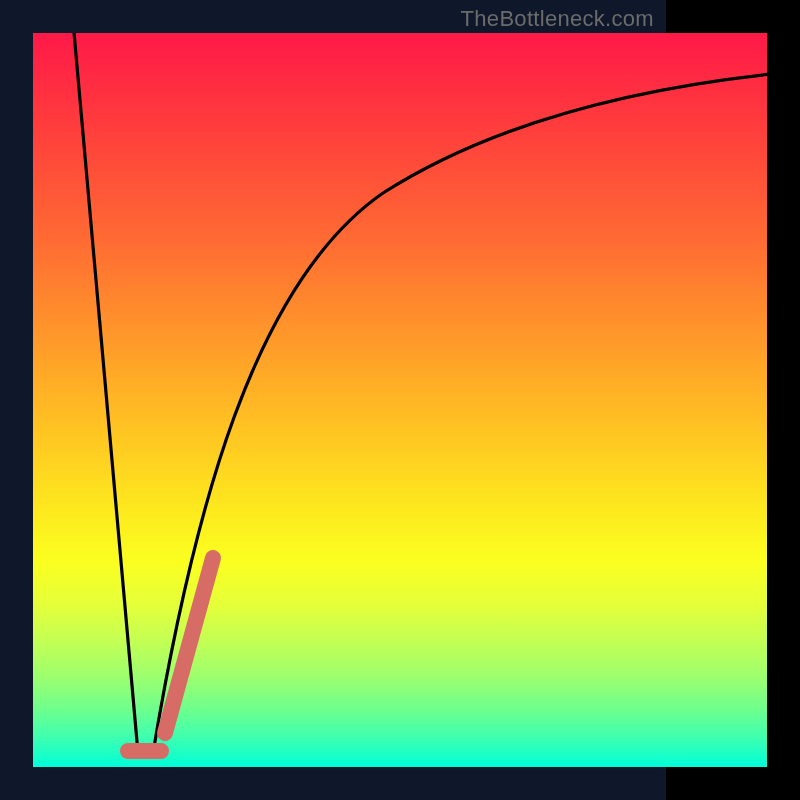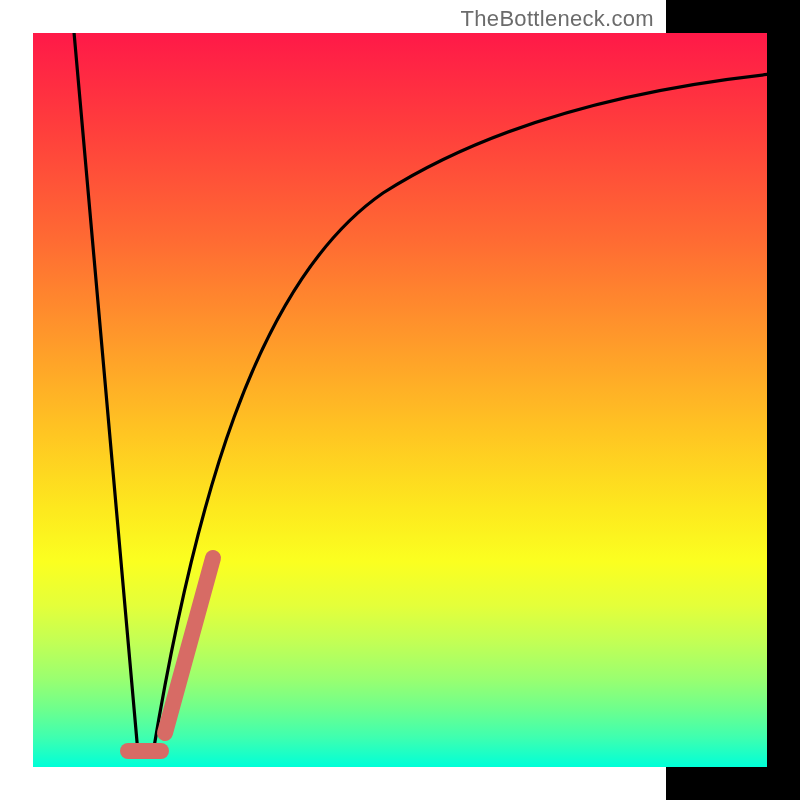--- a/index.html
+++ b/index.html
@@ -10,21 +10,21 @@
     background: #000;
     overflow: hidden;
     font-family: Arial, Helvetica, sans-serif;
   }
   .frame {
     position: absolute;
     left: 0;
     top: 0;
     width: 666px;
     height: 800px;
-    background: #ffffff;
+    background: #0f172a;
   }
   .plot-area {
     position: absolute;
     left: 33px;
     top: 33px;
     width: 734px;
     height: 734px;
     background: linear-gradient(to bottom,
       #ff1948 0%,
       #ff3b3d 12%,

